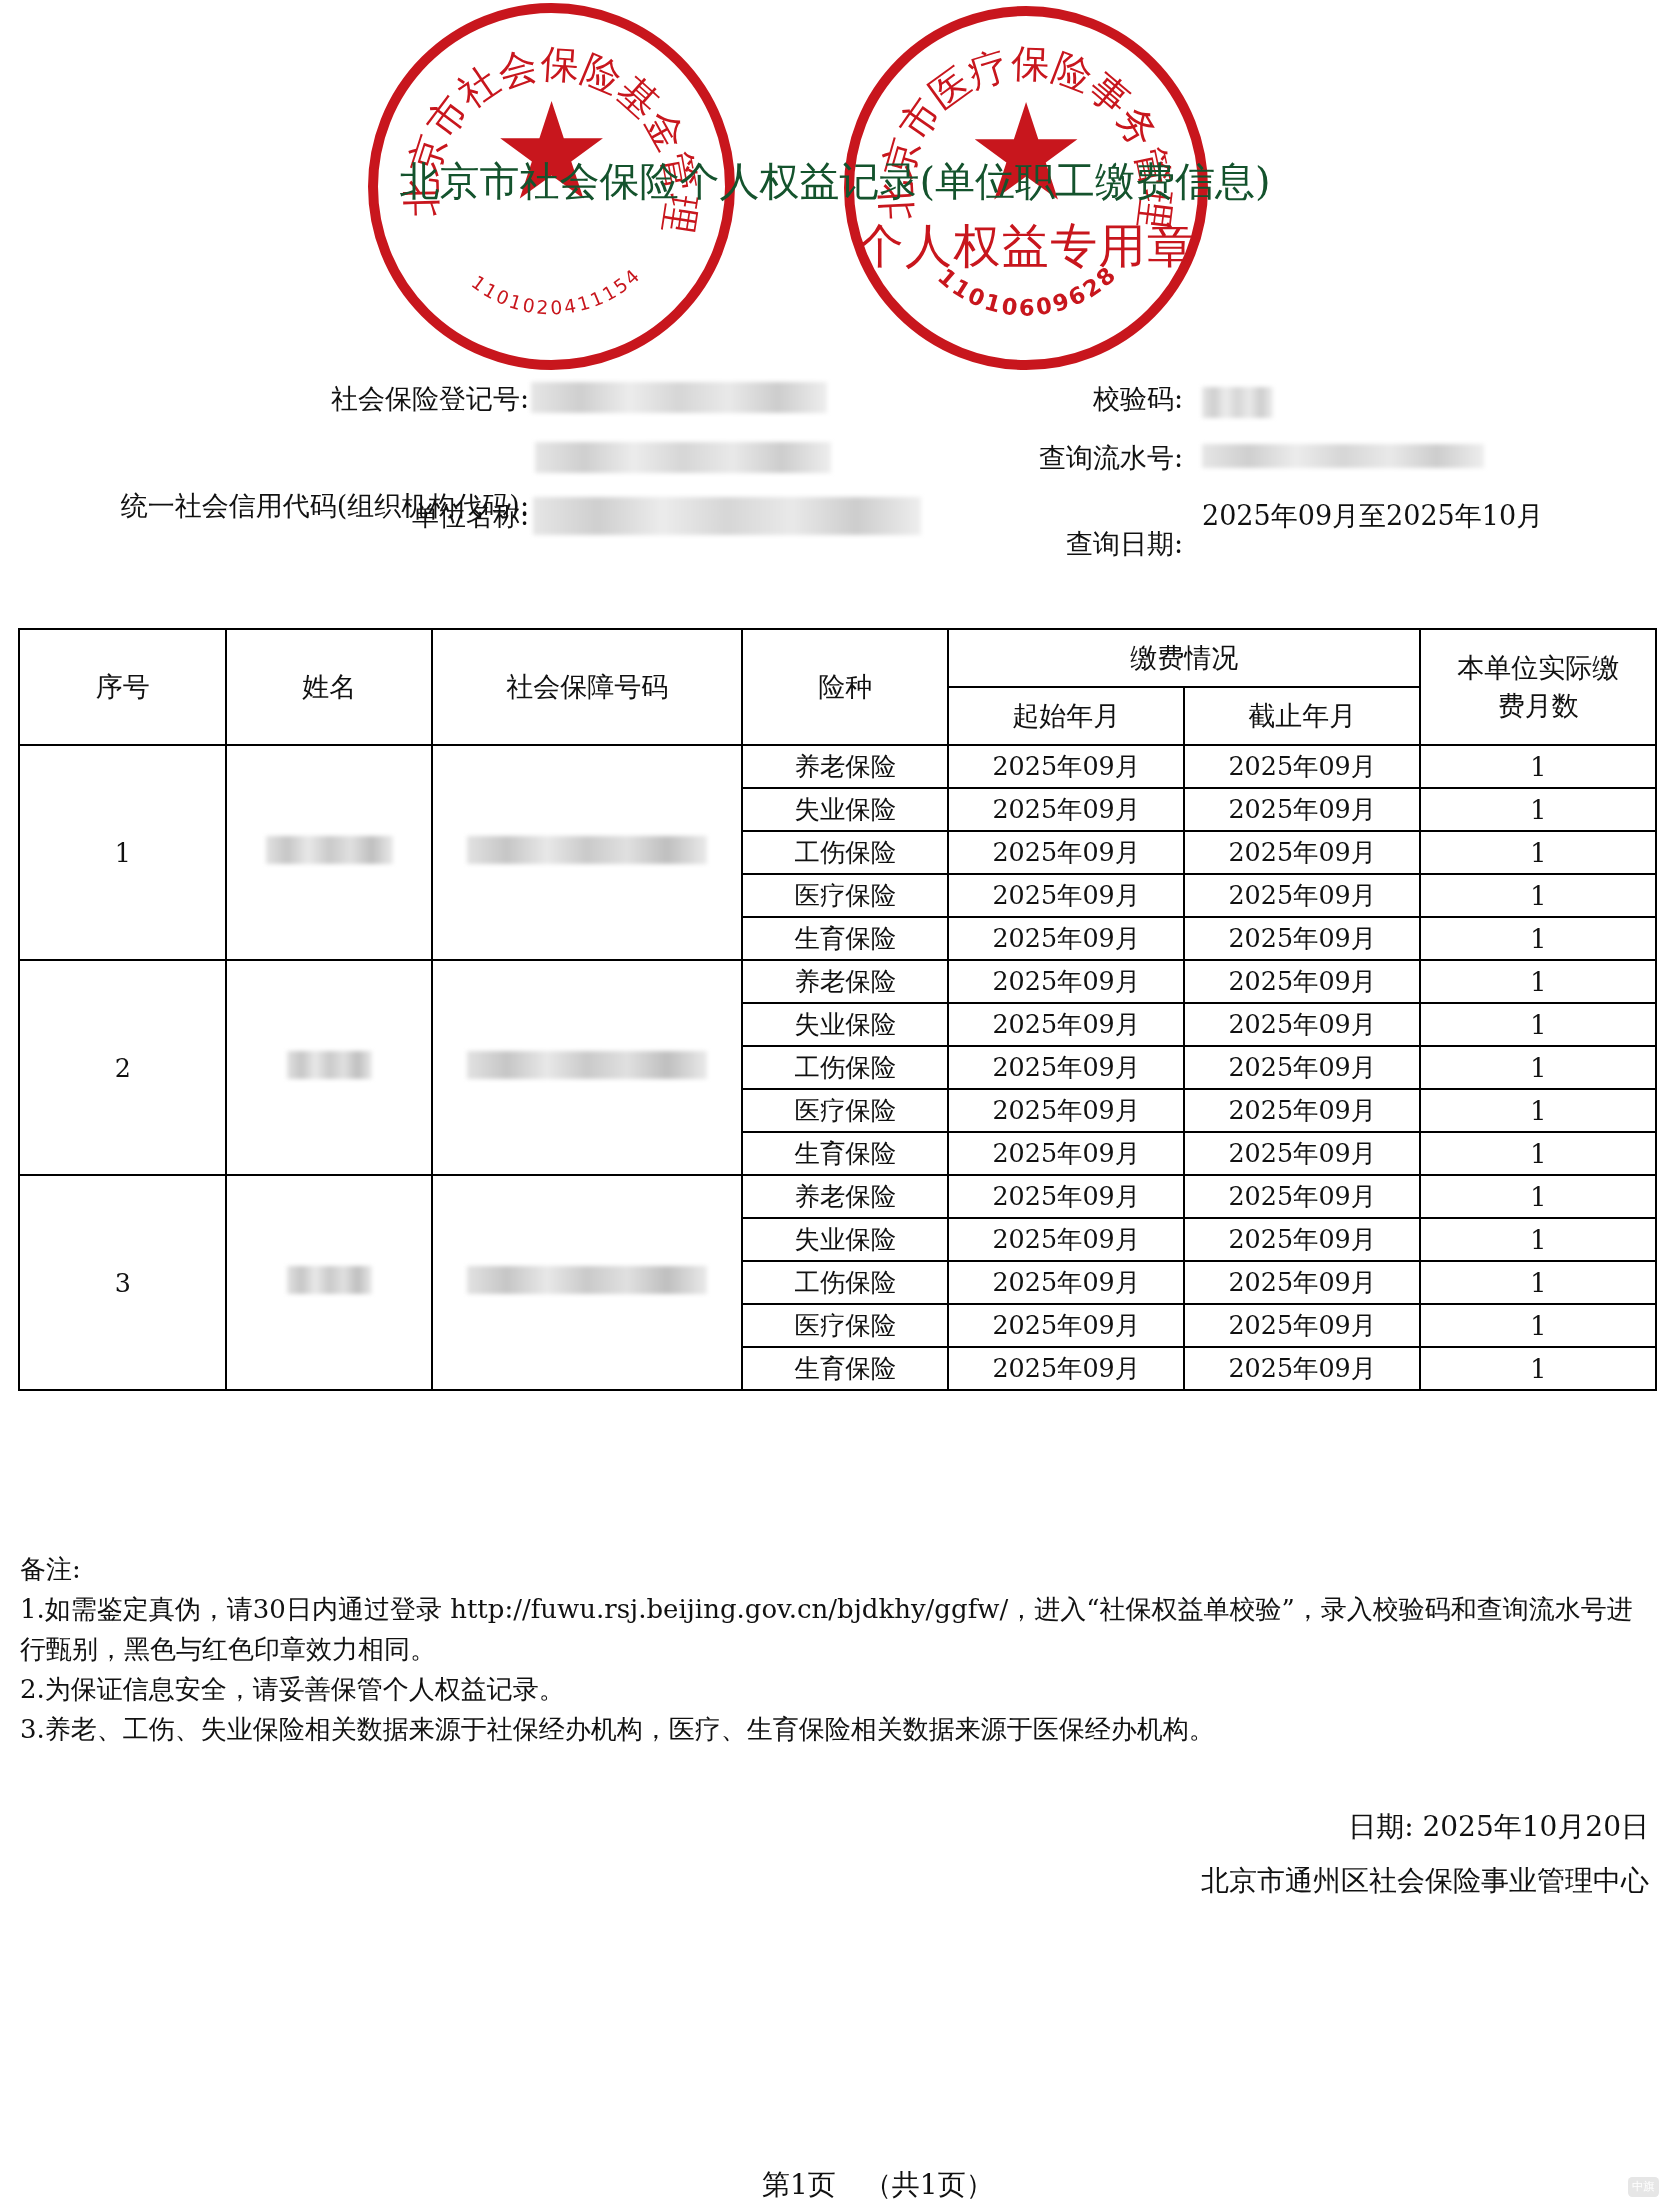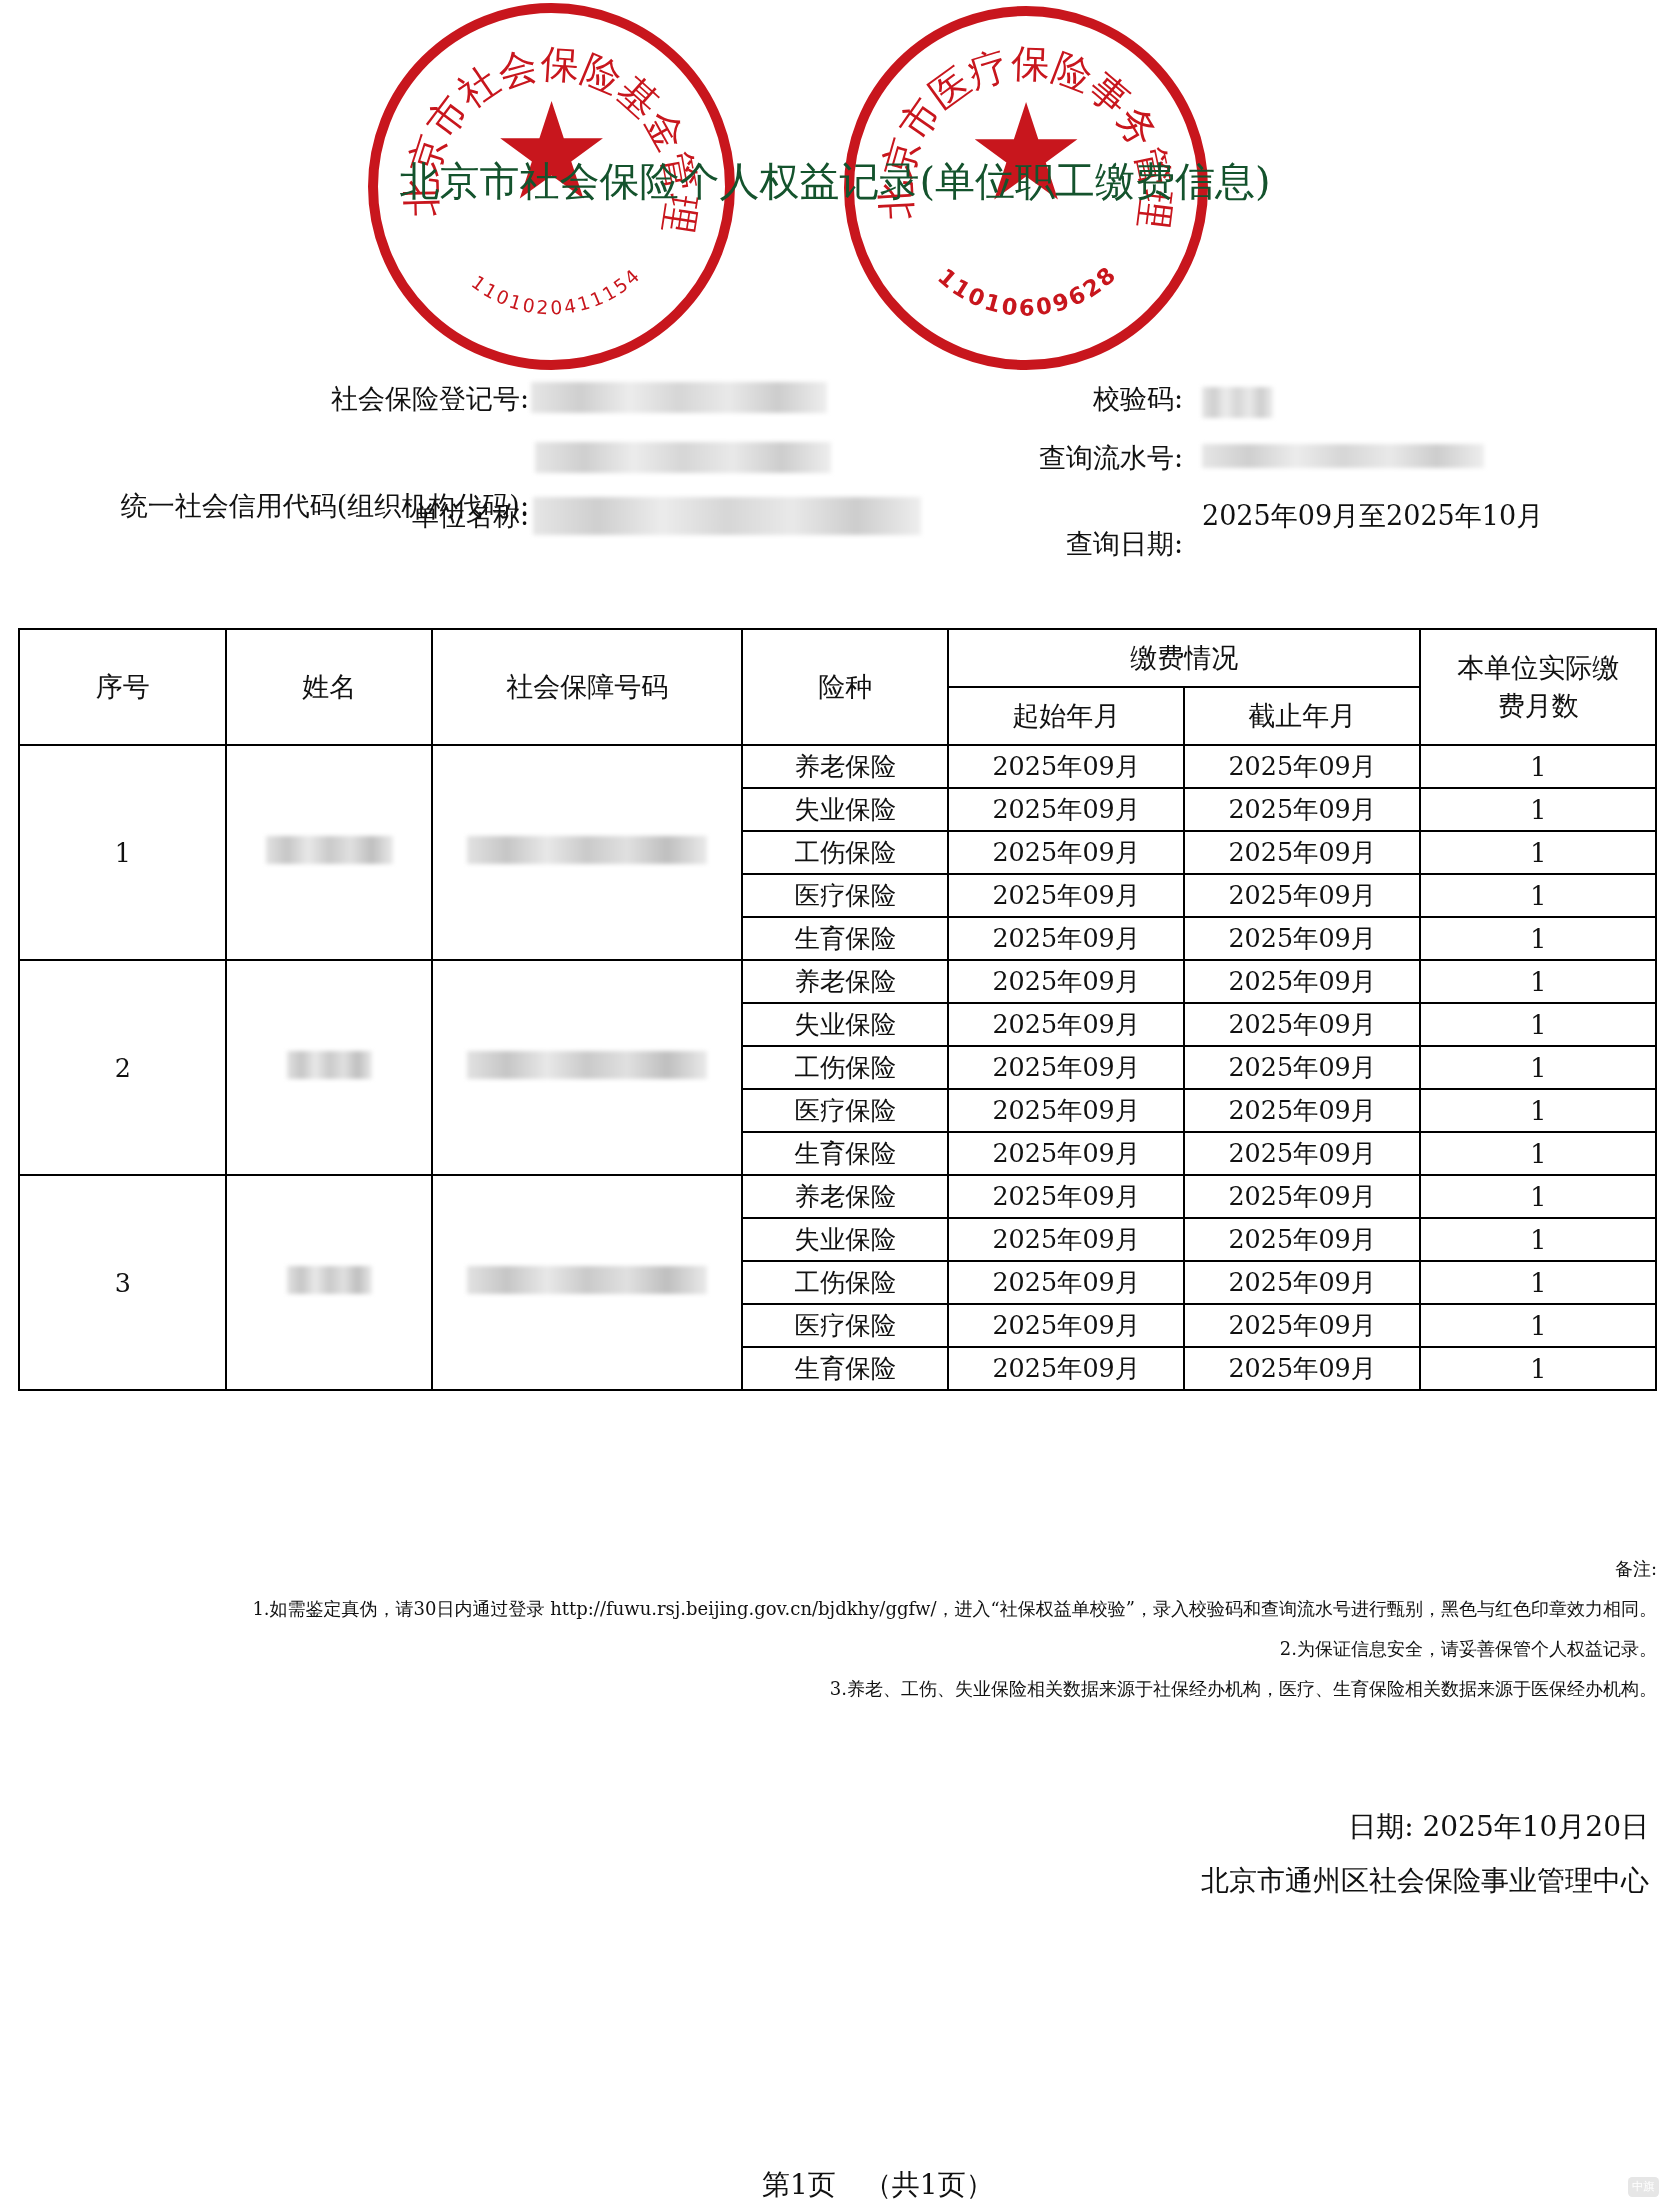--- a/index.html
+++ b/index.html
@@ -10,21 +10,21 @@
   .stamp .center-text{position:absolute;left:0;right:0;text-align:center;font-family:"DejaVu Sans",sans-serif;font-size:47px;top:62%;letter-spacing:1.4px;}
   .title{position:absolute;left:0;right:0;top:154px;text-align:center;font-size:40px;color:#14532d;z-index:5;}
   .info-label{position:absolute;font-size:27px;text-align:right;}
   .blur{position:absolute;background:linear-gradient(90deg,#e6e6e6,#cfcfcf,#ececec,#d6d6d6,#e9e9e9,#cdcdcd,#eee);filter:blur(2.1px);height:31px;}
   .info-value{position:absolute;font-size:27px;}
   table{position:absolute;left:18.3px;top:628px;width:1637px;border-collapse:collapse;table-layout:fixed;}
   td,th{border:2.8px solid #000;text-align:center;font-weight:normal;font-size:27px;padding:0;}
   th{height:56px;}
   td{height:41px;font-size:25.4px;}
   .cellblur{display:inline-block;height:28px;background:linear-gradient(90deg,#e2e2e2,#c6c6c6,#e8e8e8,#cacaca,#e0e0e0,#bfbfbf,#eaeaea);filter:blur(2.1px);}
-  .remarks{position:absolute;left:20px;top:1549px;font-size:18px;line-height:40px;width:1637px;text-align:right;}
+  .remarks{position:absolute;left:20px;top:1549px;font-size:26px;line-height:40px;width:1637px;}
   .sign{position:absolute;right:21px;font-size:28px;text-align:right;}
   .pager{position:absolute;top:2166px;left:762px;font-size:28px;}
   .wm{position:absolute;right:11.3px;top:2177px;width:31px;height:20px;background:#e6e6e6;border-radius:4.2px;color:#fff;font-size:11.3px;text-align:center;line-height:20px;font-family:"DejaVu Sans",sans-serif;}
 </style>
 </head>
 <body>
 
 <div class="stamp" style="left:368px;top:2.8px;width:367px;height:367px;">
   <svg class="arc" viewBox="0 0 520 520">
     <defs>
@@ -44,20 +44,21 @@
     <defs>
         <path id="arc2" d="M 95 330 A 175 175 0 1 1 421 330"></path>
       </defs>
     <text font-size="58" fill="#c8161d" font-family="DejaVu Sans, sans-serif"><textPath href="#arc2" startOffset="4%" id="arc2text">北京市医疗保险事务管理中心</textPath></text>
     <defs>
         <path id="code2" d="M 115 385 A 190 190 0 0 0 400 385"></path>
       </defs>
     <text font-size="34" font-weight="bold" fill="#c8161d" font-family="DejaVu Sans, sans-serif" letter-spacing="4"><textPath href="#code2" startOffset="4%" id="code2text">110106096289</textPath></text>
   </svg>
   <div class="star">★</div>
+  <div class="center-text" style="top:58%;">个人权益专用章</div>
 </div>
 
 <div class="title">北京市社会保险个人权益记录(单位职工缴费信息)</div>
 
 <div class="info-label" style="right:1141px;top:381px;">社会保险登记号:</div>
 <div class="blur" style="left:531px;top:382px;width:296px;"></div>
 
 <div class="info-label" style="right:1141px;top:440px;margin-top:48px;">统一社会信用代码(组织机构代码):</div>
 <div class="blur" style="left:535px;top:442px;width:296px;"></div>
 

